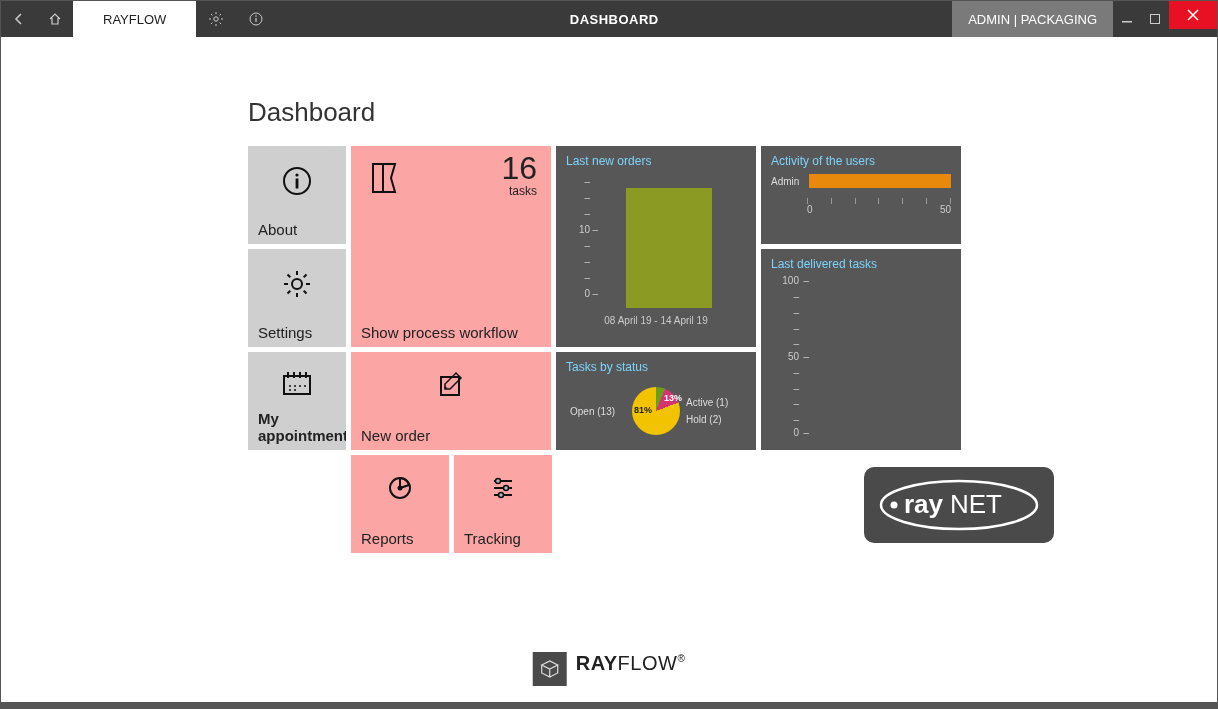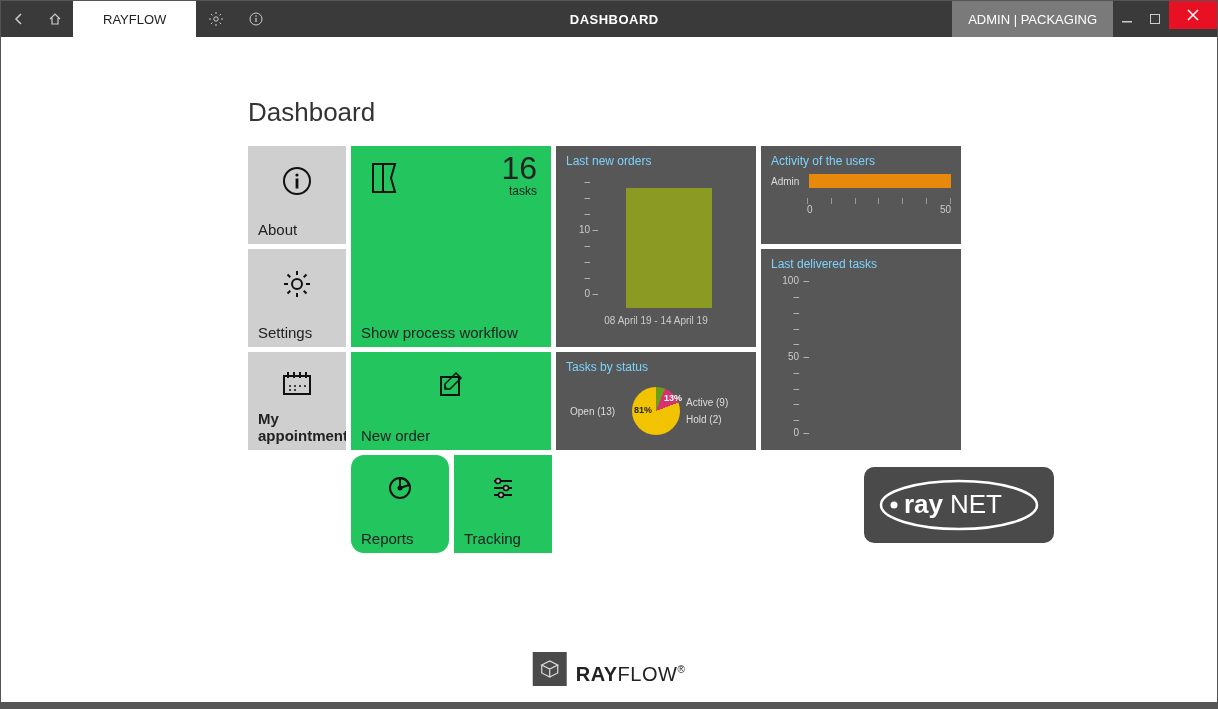--- a/index.html
+++ b/index.html
@@ -17,33 +17,33 @@
   .titlebar .win-btn.close { background: #e81123; width: 48px; height: 28px; align-self: flex-start; }
   .titlebar .win-btn.min, .titlebar .win-btn.max { width: 28px; }
   
   .content { position: absolute; top: 36px; left: 0; right: 0; bottom: 0; padding: 60px 0 0 247px; }
   .page-title { font-size: 26px; font-weight: 300; color: #333; margin-bottom: 18px; }
   
   .grid { display: grid; grid-template-columns: 98px 200px 200px 200px; grid-template-rows: 98px 98px 98px 98px; gap: 5px; width: 720px; }
   
   .tile { display: flex; flex-direction: column; padding: 8px 10px 6px 10px; cursor: pointer; position: relative; overflow: hidden; }
   .tile.light { background: #cfcfcf; color: #222; }
-  .tile.med { background: #22c55e; color: #222; }
+  .tile.med { background: #fca5a5; color: #222; }
   .tile.dark { background: #575757; color: #ddd; }
   .tile .tile-label { font-size: 15px; margin-top: auto; line-height: 1.15; }
   .tile .tile-title { font-size: 12px; color: #7dd3fc; }
   .tile .tile-icon { margin: 6px 0 0 8px; }
   .tile.center-icon .tile-icon { align-self: center; margin: 10px auto 0 auto; }
   
   .tile-about { grid-column: 1; grid-row: 1; }
   .tile-settings { grid-column: 1; grid-row: 2; }
   .tile-appt { grid-column: 1; grid-row: 3; font-weight: bold; }
   .tile-workflow { grid-column: 2; grid-row: 1 / span 2; }
   .tile-neworder { grid-column: 2; grid-row: 3; }
-  .tile-reports { grid-column: 2; grid-row: 4; width: 98px; border-radius: 13px; }
+  .tile-reports { grid-column: 2; grid-row: 4; width: 98px; }
   .tile-tracking { grid-column: 2; grid-row: 4; width: 98px; margin-left: 103px; }
   .tile-orders { grid-column: 3; grid-row: 1 / span 2; }
   .tile-status { grid-column: 3; grid-row: 3; }
   .tile-activity { grid-column: 4; grid-row: 1; }
   .tile-delivered { grid-column: 4; grid-row: 2 / span 2; }
   
   .big-num { position: absolute; top: 6px; right: 14px; text-align: right; }
   .big-num .num { font-size: 32px; font-weight: 300; color: #222; line-height: 1; }
   .big-num .sub { font-size: 12px; color: #222; }
   
@@ -72,21 +72,21 @@
   
   
   .deliv-chart { position: relative; height: 158px; margin-top: 6px; }
   .deliv-axis { position: absolute; left: 0; top: 0; bottom: 0; width: 28px; font-size: 10px; color: #ccc; }
   .deliv-tick { position: absolute; right: 0; transform: translateY(-50%); }
   
   
   .logo-tile { position: absolute; left: 863px; top: 466px; width: 190px; height: 76px; background: #4a4a4a; border-radius: 10px; display: flex; align-items: center; justify-content: center; }
   
   
-  .footer-logo { position: absolute; bottom: 22px; left: 50%; transform: translateX(-50%); display: flex; align-items: flex-end; gap: 9px; }
+  .footer-logo { position: absolute; bottom: 22px; left: 50%; transform: translateX(-50%); display: flex; align-items: flex-start; gap: 9px; }
   .footer-logo .box { width: 34px; height: 34px; background: #4a4a4a; display: flex; align-items: center; justify-content: center; }
   .footer-logo .txt { font-size: 20px; letter-spacing: 0.5px; color: #222; }
   .footer-logo .txt .bold { font-weight: 700; }
   .footer-logo .reg { font-size: 10px; vertical-align: super; }
   
   .bottom-line { position: absolute; bottom: 0; left: 0; right: 0; height: 6px; background: #555; }
   
   svg { display: block; }
 </style>
 </head>
@@ -253,21 +253,21 @@
 
     <div class="tile dark tile-status">
       <div class="tile-title">Tasks by status</div>
       <div class="pie-wrap">
         <div class="legend-left">Open (13)</div>
         <div class="pie" style="background: conic-gradient(#6aa019 0 22deg, #d4336f 22deg 69deg, #f2c300 69deg 360deg);">
           <span class="pie-label" style="left:2px; top:18px;">81%</span>
           <span class="pie-label" style="right:-2px; top:6px; color:#fff;">13%</span>
         </div>
         <div class="legend-right">
-          <span>Active (9)</span>
+          <span>Active (1)</span>
           <span>Hold (2)</span>
         </div>
       </div>
     </div>
 
     <div class="tile dark tile-activity">
       <div class="tile-title">Activity of the users</div>
       <div class="activity-chart">
         <div class="act-row">
           <span style="width:32px">Admin</span>

